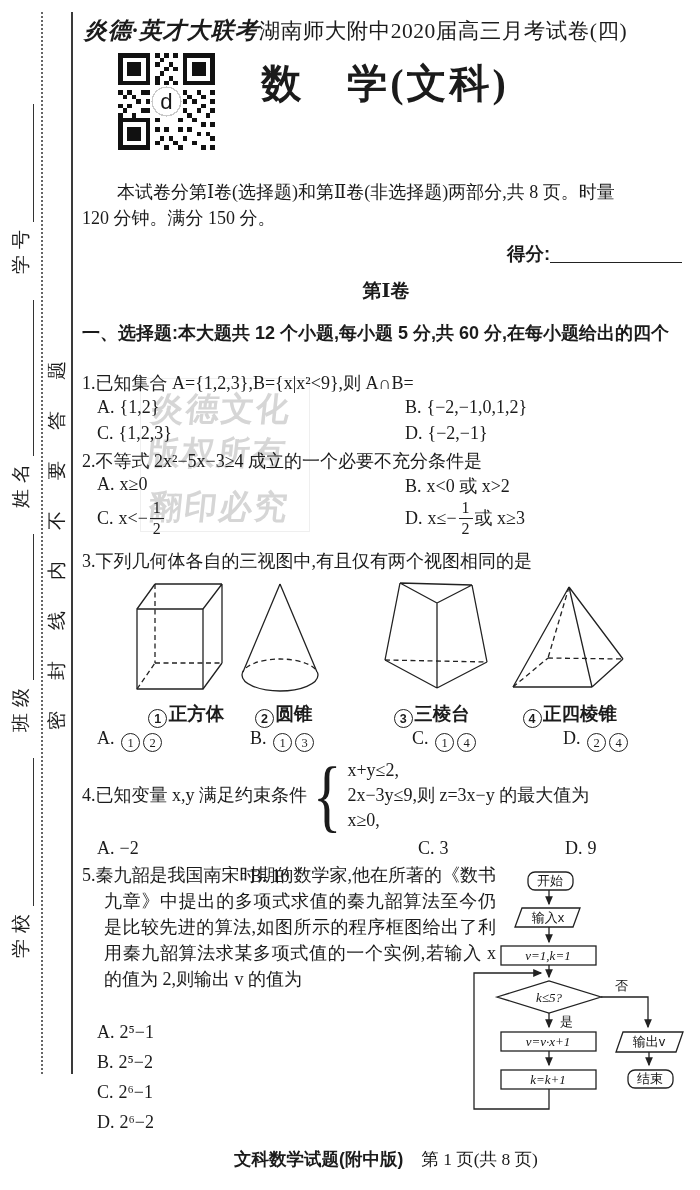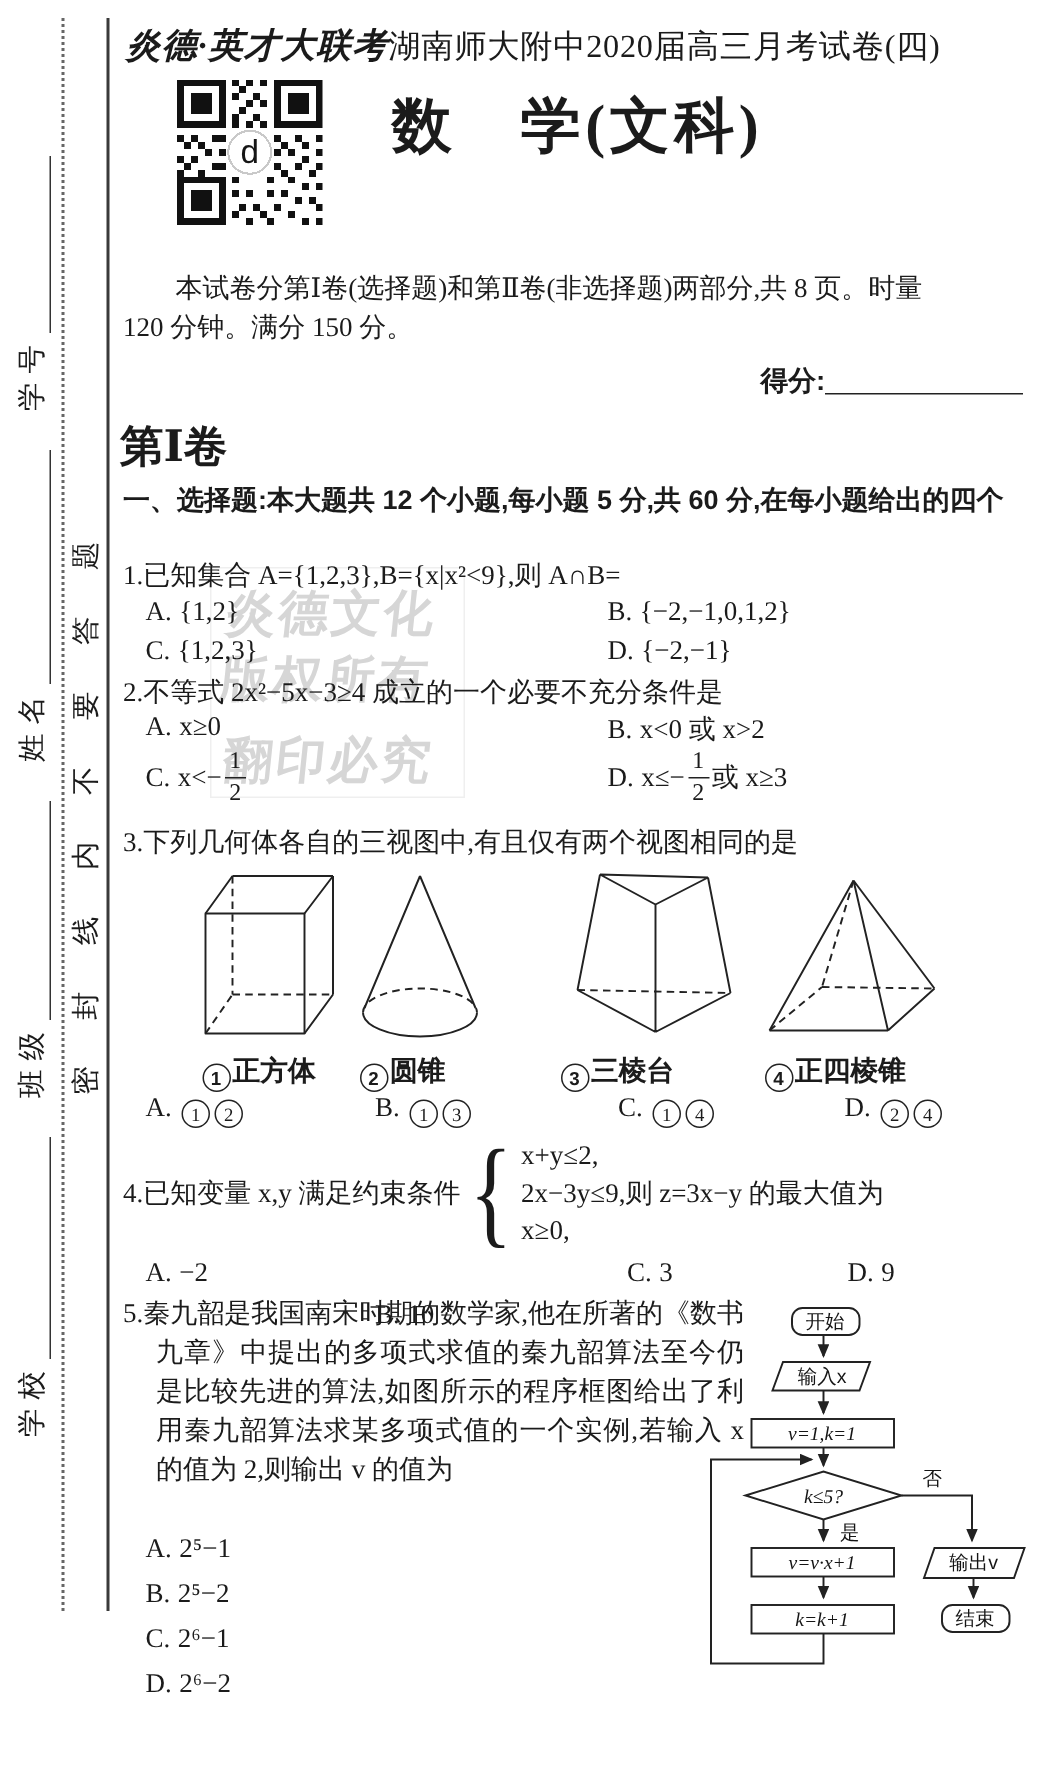--- a/index.html
+++ b/index.html
@@ -20,32 +20,32 @@
   .wm{position:absolute;color:#d6d6d6;font-size:33px;font-weight:700;transform:skewX(-6deg);
       font-family:"Liberation Sans","DejaVu Sans",sans-serif;letter-spacing:2px;white-space:nowrap;}
   
   .head-line{left:84px;top:15px;white-space:nowrap;}
   .brand{font-size:23px;font-weight:700;font-style:italic;letter-spacing:1px;}
   .head-rest{font-size:21.5px;letter-spacing:0.5px;}
   .subject{left:235px;top:56px;width:300px;text-align:center;font-size:40px;font-weight:700;letter-spacing:3px;white-space:nowrap;}
   .setter{left:80px;top:145px;width:612px;text-align:center;font-size:19.5px;}
   .intro{font-size:18px;white-space:nowrap;}
   .score-blank{display:inline-block;width:132px;border-bottom:1.6px solid #222;height:19px;vertical-align:-3px;}
-  .part-title{left:80px;top:278px;width:612px;text-align:left;font-size:29px;font-weight:700;}
+  .part-title{left:80px;top:278px;width:612px;text-align:center;font-size:19px;font-weight:700;}
   .instr{font-size:18px;white-space:nowrap;}
   .stem{font-size:18px;white-space:nowrap;}
   .opt{font-size:18px;white-space:nowrap;}
   .olab{margin-right:5px;}
   .optfrac{display:flex;align-items:center;height:40px;}
   .frac{display:inline-block;text-align:center;line-height:1;margin:0 2px;vertical-align:middle;}
   .frac .fnum{display:block;font-size:16px;padding:0 3px 2px;}
   .frac .fden{display:block;font-size:16px;border-top:1.5px solid #222;padding:2px 3px 0;}
   .circ{display:inline-flex;align-items:center;justify-content:center;width:17px;height:17px;
         border:1.3px solid #222;border-radius:50%;font-size:12.5px;margin:0 1.5px;vertical-align:-2.5px;line-height:1;}
-  .cap{position:absolute;top:701px;text-align:left;font-size:18.5px;
+  .cap{position:absolute;top:701px;text-align:center;font-size:18.5px;
        font-family:"Liberation Sans","DejaVu Sans",sans-serif;font-weight:700;}
   .q4row{display:flex;align-items:center;}
   .brace{font-size:80px;font-weight:400;line-height:78px;transform:scaleX(0.75);margin:0 1px;}
   .sys{display:flex;flex-direction:column;justify-content:space-between;font-size:18px;line-height:25px;}
   .q5para{font-size:18px;line-height:26px;text-align:justify;padding-left:22px;text-indent:-22px;}
   .footer{left:80px;top:1147px;width:612px;text-align:center;font-size:17.5px;white-space:nowrap;}
   .foot-left{font-family:"Liberation Sans","DejaVu Sans",sans-serif;font-weight:700;margin-right:18px;}
   svg text{fill:#151515;}
 </style>
 </head>
@@ -229,14 +229,17 @@
       <text x="84" y="136" font-style="italic" font-family="Liberation Serif, DejaVu Serif, serif">k≤5?</text>
       <text x="95" y="160" text-anchor="start">是</text>
       <text x="150" y="124" text-anchor="start">否</text>
       <text x="83" y="180" font-style="italic" font-family="Liberation Serif, DejaVu Serif, serif">v=v·x+1</text>
       <text x="83" y="218" font-style="italic" font-family="Liberation Serif, DejaVu Serif, serif">k=k+1</text>
       <text x="184" y="180">输出v</text>
       <text x="185" y="217">结束</text>
     </g>
   </svg>
 
+  <div class="abs footer">
+    <span class="foot-left">文科数学试题(附中版)</span><span>第 1 页(共 8 页)</span>
+  </div>
 
 </div>
 
 </body></html>

